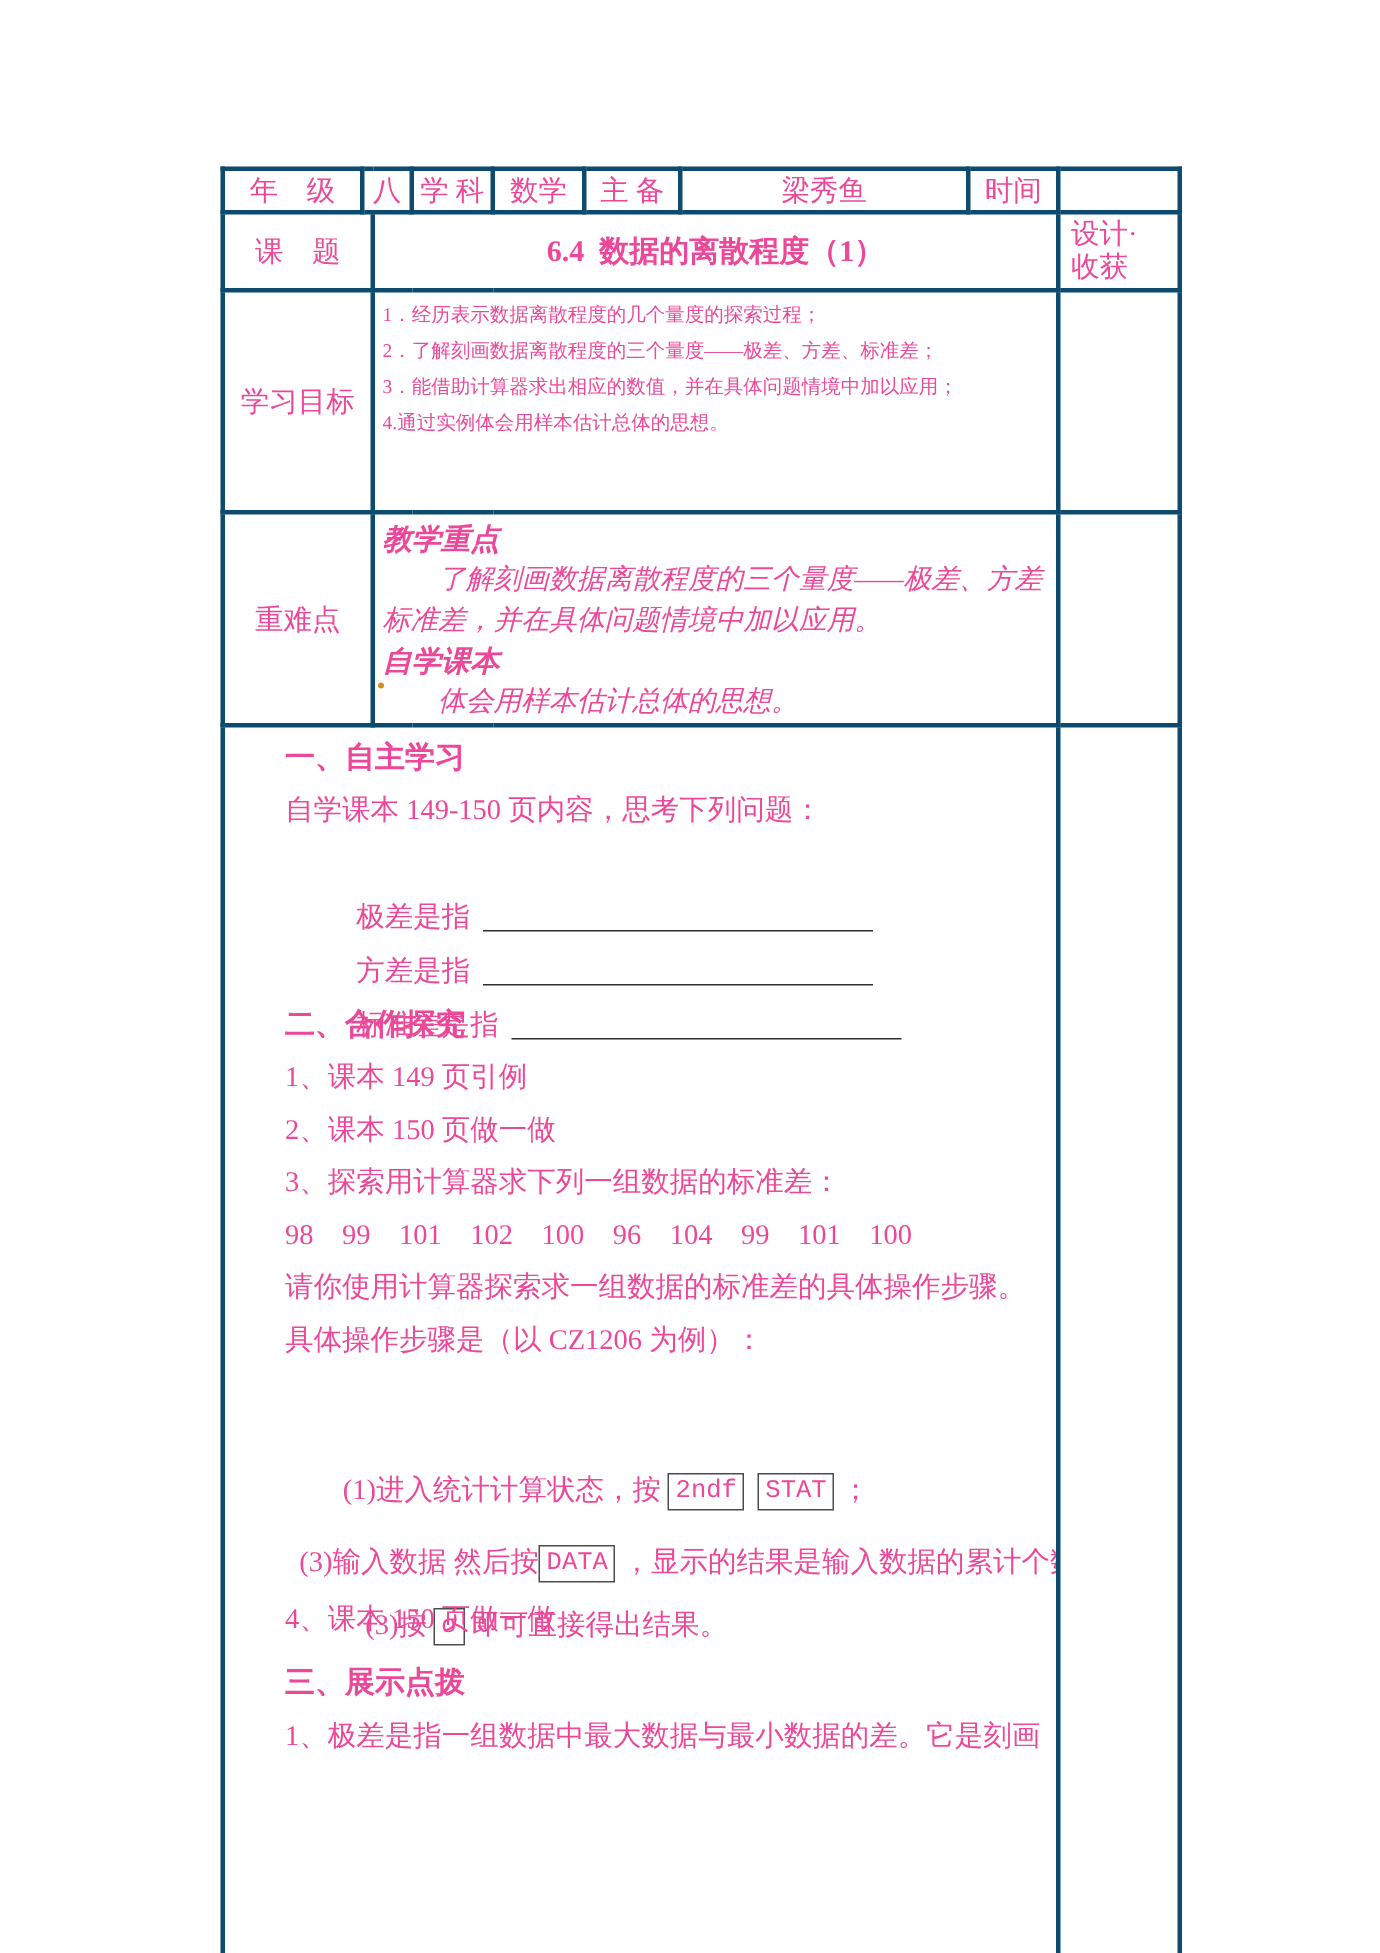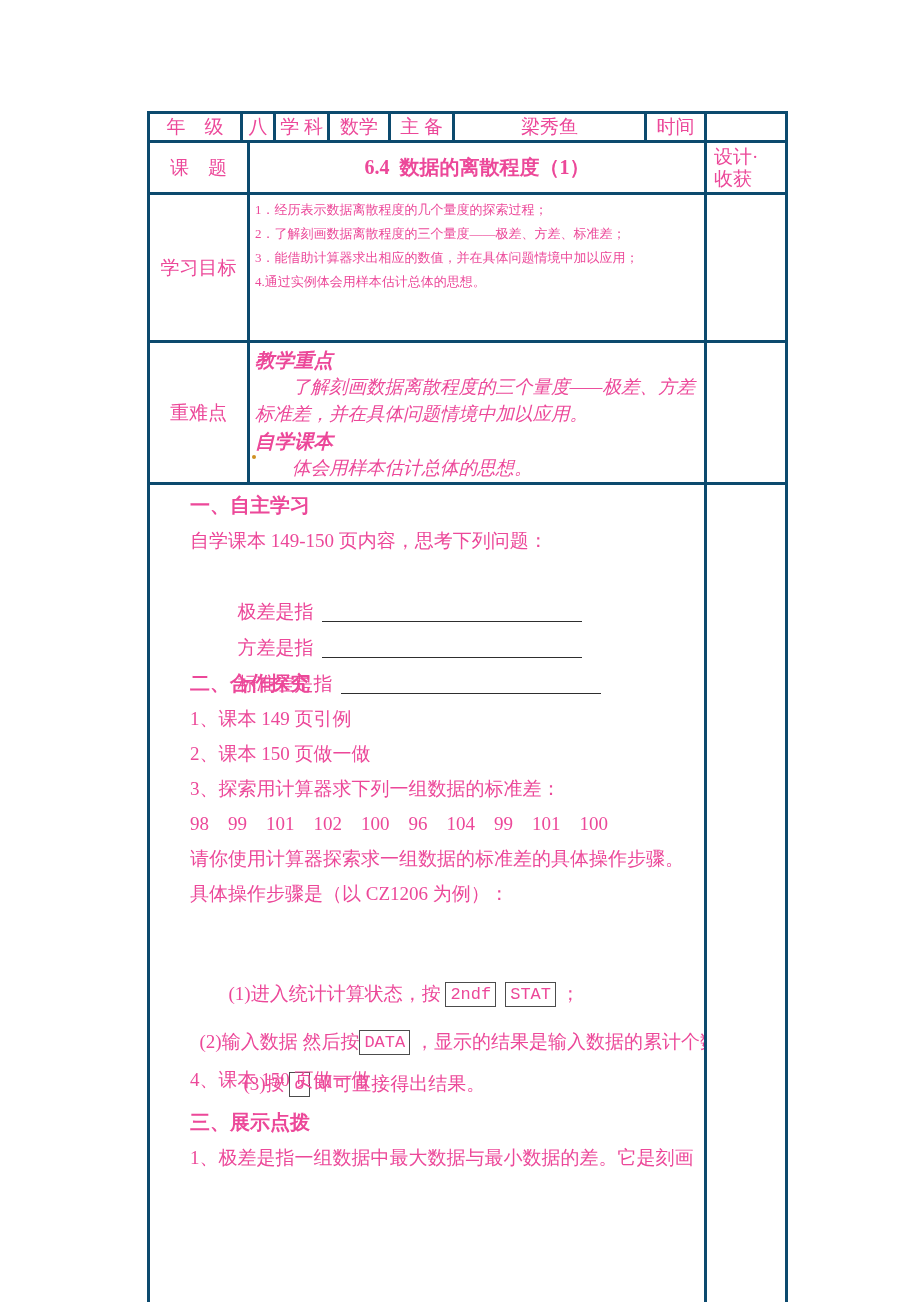--- a/index.html
+++ b/index.html
@@ -134,21 +134,21 @@
         <div class="line">1、课本 149 页引例</div>
         <div class="line">2、课本 150 页做一做</div>
         <div class="line">3、探索用计算器求下列一组数据的标准差：</div>
         <div class="line">98    99    101    102    100    96    104    99    101    100</div>
         <div class="line">请你使用计算器探索求一组数据的标准差的具体操作步骤。</div>
         <div class="line">具体操作步骤是（以 CZ1206 为例）：</div>
         <div class="line keys-a">
           <span>(1)进入统计计算状态，按 </span><span class="key">2ndf</span><span class="key k2">STAT</span><span> ；</span>
         </div>
         <div class="line keys-b">
-          <span>(2)输入数据 然后按</span><span class="key">DATA</span><span> ，显示的结果是输入数据的累计个数；</span>
+          <span>(3)输入数据 然后按</span><span class="key">DATA</span><span> ，显示的结果是输入数据的累计个数；</span>
         </div>
         <div class="line keys-c">
           <span>(3)按 </span><span class="key">σ</span><span> 即可直接得出结果。</span>
         </div>
         <div class="line">4、课本 150 页做一做</div>
         <div class="line h h3">三、展示点拨</div>
         <div class="line">1、极差是指一组数据中最大数据与最小数据的差。它是刻画</div>
       </td>
       <td></td>
     </tr>

